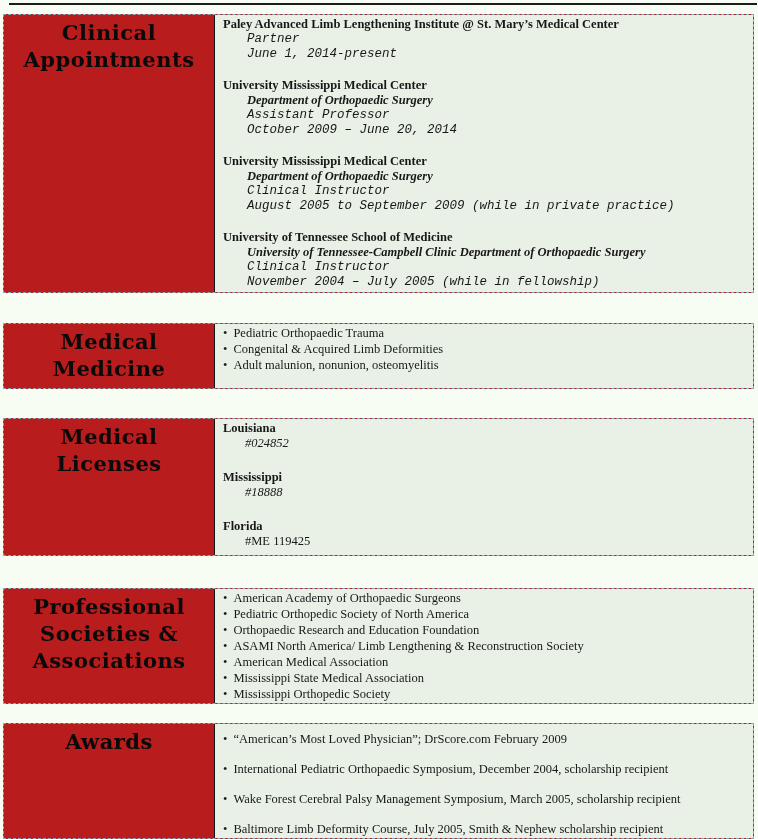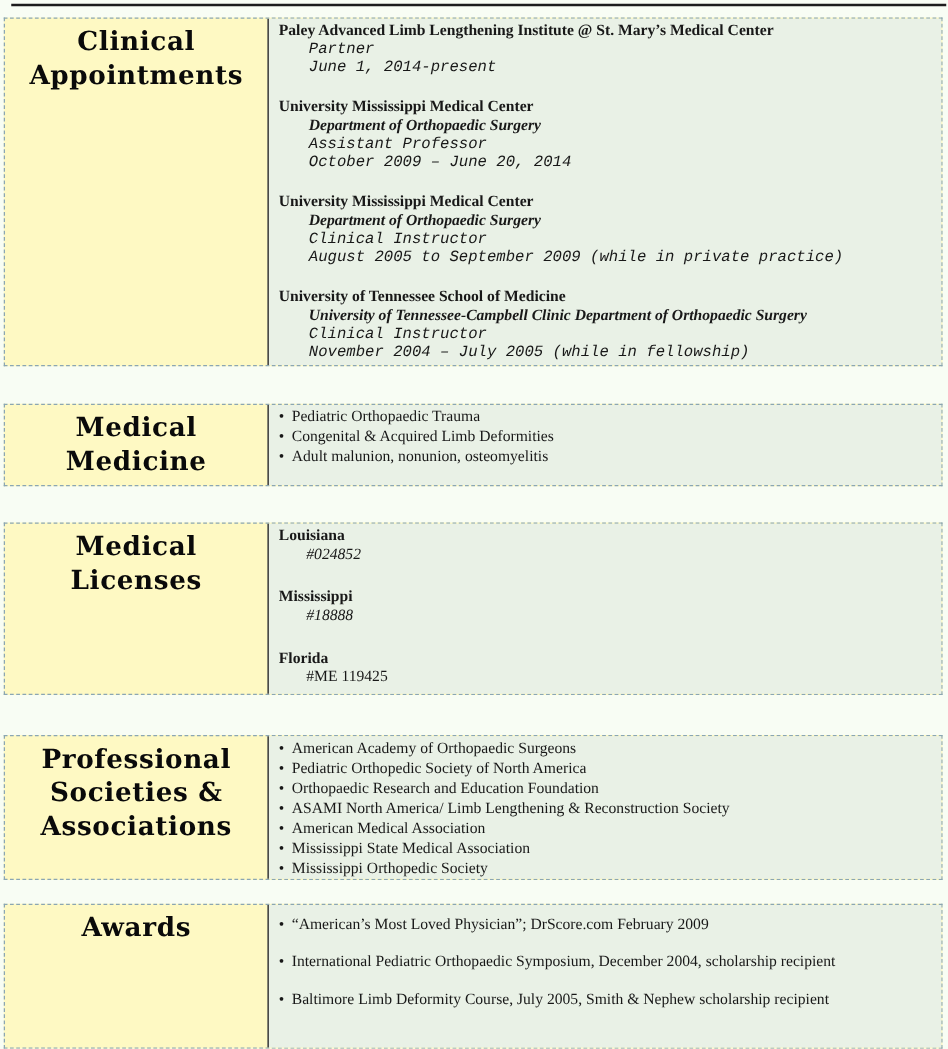--- a/index.html
+++ b/index.html
@@ -23,21 +23,21 @@
     height: 2px;
     background: #1c1c1c;
   }
   .section {
     position: absolute;
     left: 3px;
     width: 751px;
     box-sizing: border-box;
     border: 1px dashed #8aa6b4;
     display: flex;
-    background: #fef9c3;
+    background: #b91c1c;
   }
   .s1 { top: 14px;  height: 279px; }
   .s2 { top: 323px; height: 66px;  }
   .s3 { top: 418px; height: 138px; }
   .s4 { top: 588px; height: 116px; }
   .s5 { top: 723px; height: 116px; }
 
   .hcell {
     flex: 0 0 210px;
     width: 210px;
@@ -171,15 +171,16 @@
   </div>
 </div>
 
 <div class="section s5">
   <div class="hcell">
     <div class="hline">Awards</div>
   </div>
   <div class="ccell awards-list">
     <div class="award">“American’s Most Loved Physician”; DrScore.com February 2009</div>
     <div class="award">International Pediatric Orthopaedic Symposium, December 2004, scholarship recipient</div>
+    <div class="award">Wake Forest Cerebral Palsy Management Symposium, March 2005, scholarship recipient</div>
     <div class="award">Baltimore Limb Deformity Course, July 2005, Smith &amp; Nephew scholarship recipient</div>
   </div>
 </div>
 
 </body></html>

